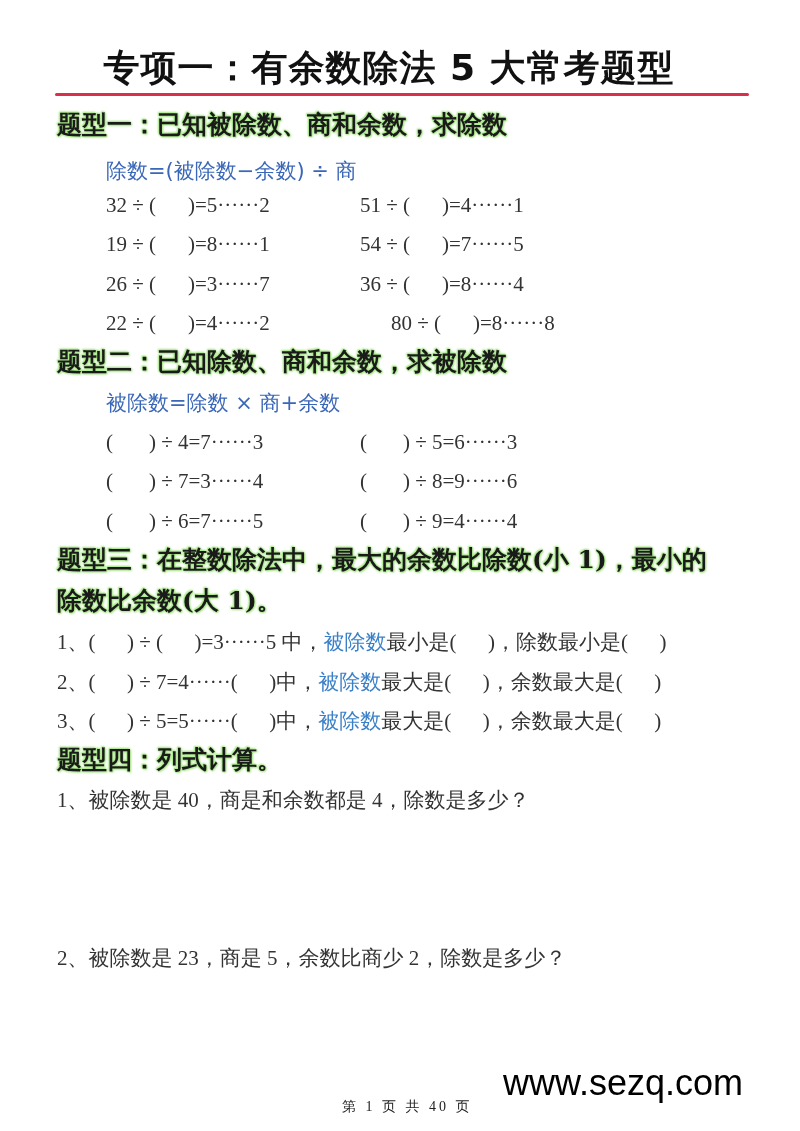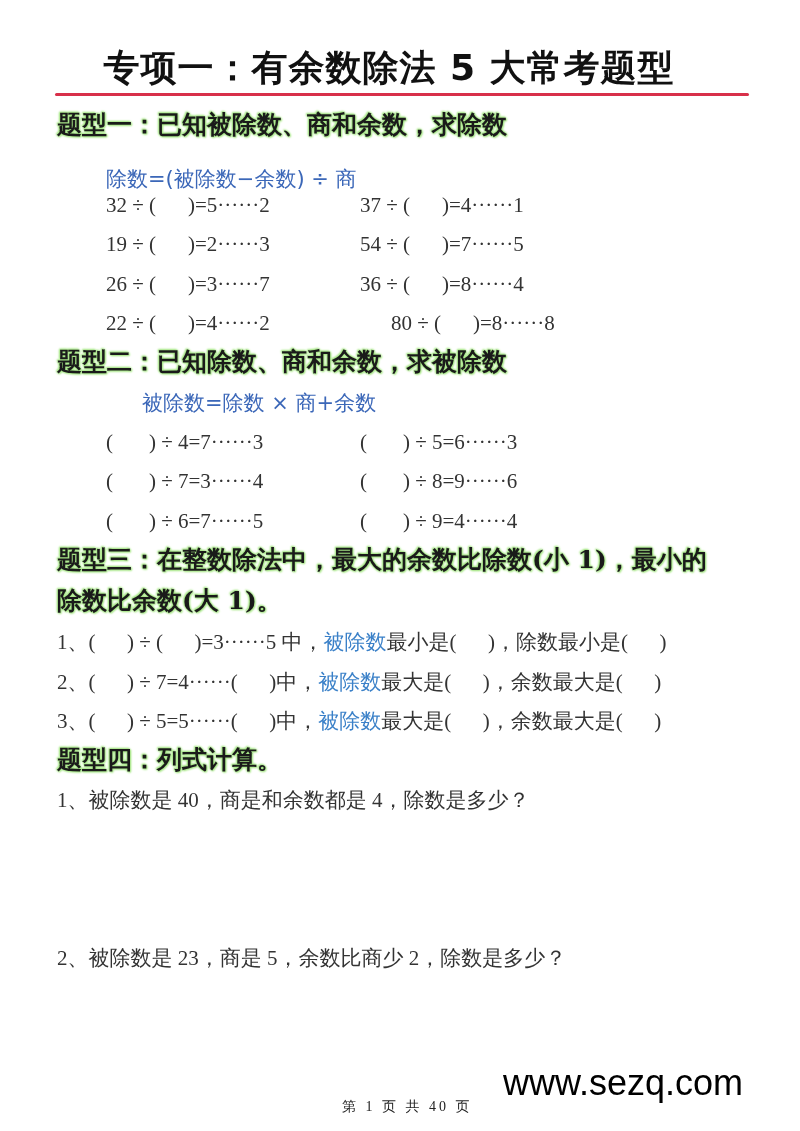--- a/index.html
+++ b/index.html
@@ -22,36 +22,36 @@
                font-size:36px; color:#000000; }
   .footer { left:342px; top:1098px; font-size:14px; color:#222; letter-spacing:3px; }
 </style>
 </head>
 <body>
 
 <div class="abs title">专项一：有余数除法 5 大常考题型</div>
 <div class="abs rule"></div>
 
 <div class="abs heading" style="left:57px; top:108px;">题型一：已知被除数、商和余数，求除数</div>
-<div class="abs formula" style="left:106px; top:165px;text-align:center;">除数=(被除数−余数) ÷ 商</div>
+<div class="abs formula" style="left:106px; top:157px;text-align:center;">除数=(被除数−余数) ÷ 商</div>
 
 <div class="abs eq" style="left:106px; top:193px;"><span>32 ÷ (</span><span class="gap" style="width:32px"></span><span>)=5······2</span></div>
-<div class="abs eq" style="left:360px; top:193px;"><span>37 ÷ (</span><span class="gap" style="width:32px"></span><span>)=4······1</span></div>
+<div class="abs eq" style="left:360px; top:193px;"><span>51 ÷ (</span><span class="gap" style="width:32px"></span><span>)=4······1</span></div>
 
-<div class="abs eq" style="left:106px; top:232px;"><span>19 ÷ (</span><span class="gap" style="width:32px"></span><span>)=2······3</span></div>
+<div class="abs eq" style="left:106px; top:232px;"><span>19 ÷ (</span><span class="gap" style="width:32px"></span><span>)=8······1</span></div>
 <div class="abs eq" style="left:360px; top:232px;"><span>54 ÷ (</span><span class="gap" style="width:32px"></span><span>)=7······5</span></div>
 
 <div class="abs eq" style="left:106px; top:272px;"><span>26 ÷ (</span><span class="gap" style="width:32px"></span><span>)=3······7</span></div>
 <div class="abs eq" style="left:360px; top:272px;"><span>36 ÷ (</span><span class="gap" style="width:32px"></span><span>)=8······4</span></div>
 
 <div class="abs eq" style="left:106px; top:311px;"><span>22 ÷ (</span><span class="gap" style="width:32px"></span><span>)=4······2</span></div>
 <div class="abs eq" style="left:360px; top:311px;margin-left:31px;"><span>80 ÷ (</span><span class="gap" style="width:32px"></span><span>)=8······8</span></div>
 
 <div class="abs heading" style="left:57px; top:345px;">题型二：已知除数、商和余数，求被除数</div>
-<div class="abs formula" style="left:106px; top:389px;margin-left:36px;">被除数=除数 × 商+余数</div>
+<div class="abs formula" style="left:106px; top:389px;">被除数=除数 × 商+余数</div>
 
 <div class="abs eq" style="left:106px; top:430px;"><span>(</span><span class="gap" style="width:36px"></span><span>) ÷ 4=7······3</span></div>
 <div class="abs eq" style="left:360px; top:430px;"><span>(</span><span class="gap" style="width:36px"></span><span>) ÷ 5=6······3</span></div>
 
 <div class="abs eq" style="left:106px; top:469px;"><span>(</span><span class="gap" style="width:36px"></span><span>) ÷ 7=3······4</span></div>
 <div class="abs eq" style="left:360px; top:469px;"><span>(</span><span class="gap" style="width:36px"></span><span>) ÷ 8=9······6</span></div>
 
 <div class="abs eq" style="left:106px; top:509px;"><span>(</span><span class="gap" style="width:36px"></span><span>) ÷ 6=7······5</span></div>
 <div class="abs eq" style="left:360px; top:509px;"><span>(</span><span class="gap" style="width:36px"></span><span>) ÷ 9=4······4</span></div>
 

